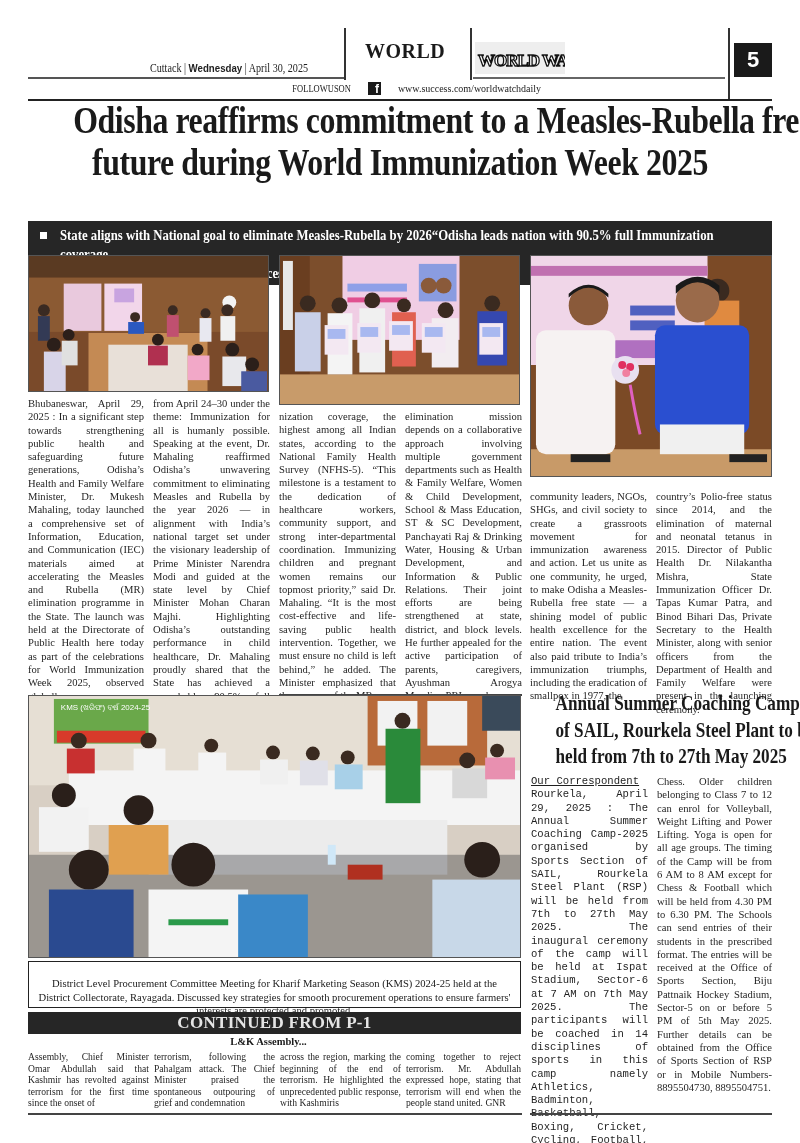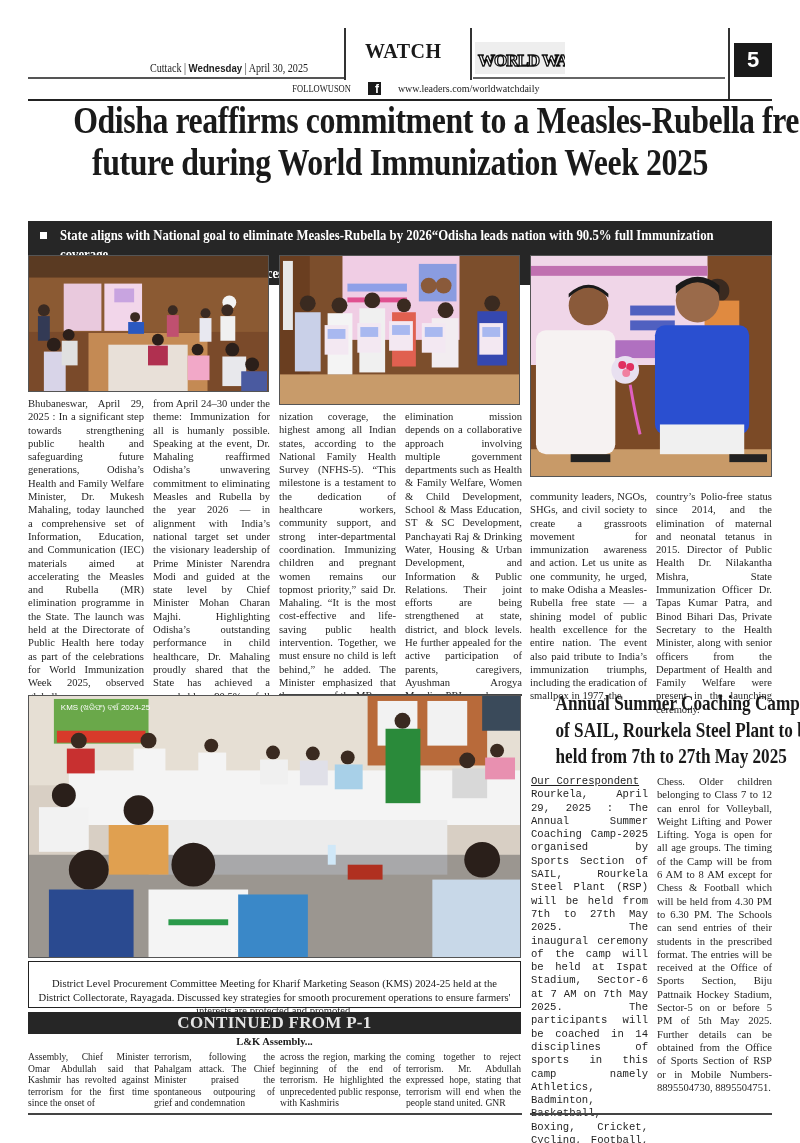--- a/index.html
+++ b/index.html
@@ -37,52 +37,52 @@
 
   
   .sports-head { position: absolute; left: 528px; top: 690px; width: 250px; text-align: center; font-family: "Liberation Serif", serif; font-weight: bold; font-size: 22px; line-height: 26.5px; transform: scaleX(0.78); transform-origin: center top; white-space: nowrap; }
   .byline { text-decoration: underline; }
 
   
   .caption { position: absolute; left: 28px; top: 961px; width: 493px; height: 47px; border: 1.5px solid #222; padding: 15px 6px; font-family: "Liberation Serif", serif; font-size: 10.6px; line-height: 13.6px; text-align: center; }
 
   
   .cont-bar { position: absolute; left: 28px; top: 1012px; width: 493px; height: 22px; background: #262626; color: #e5e5e5; text-align: center; font-family: "Liberation Serif", serif; font-weight: bold; font-size: 17px; line-height: 22px; letter-spacing: 0.3px; }
-  .cont-sub { position: absolute; left: 28px; top: 1035px; width: 493px; text-align: center; font-family: "Liberation Serif", serif; font-weight: bold; font-size: 10.5px; line-height: 13px; }
+  .cont-sub { position: absolute; left: 22px; top: 1035px; width: 493px; text-align: center; font-family: "Liberation Serif", serif; font-weight: bold; font-size: 10.5px; line-height: 13px; }
   .cont-col { position: absolute; top: 1051px; width: 121px; font-family: "Liberation Serif", serif; font-size: 9.6px; line-height: 11.6px; text-align: justify; color: #1f1f1f; }
   .bottom-rule { position: absolute; height: 2px; background: #444; }
 </style>
 </head>
 <body>
 
 <div>
   <div class="mast-dateline">
     <span>Cuttack</span>
     <span> | </span>
     <span class="bold">Wednesday</span>
     <span> | </span>
     <span>April 30, 2025</span>
   </div>
   <div class="mast-rule-left"></div>
   <div class="mast-vline" style="left:344px;top:28px;height:52px;"></div>
-  <div class="mast-section">WATCH</div>
+  <div class="mast-section">WORLD</div>
   <div class="mast-vline" style="left:470px;top:28px;height:52px;"></div>
   <div class="mast-logo">
     <svg viewBox="0 0 90 32" width="90" height="32">
       <rect x="0" y="0" width="90" height="32" fill="#eeeeee"></rect>
       <text x="3" y="24" font-family="Liberation Serif, serif" font-weight="bold" font-size="17" fill="#fff" stroke="#111" stroke-width="1.3" letter-spacing="-1">WORLD WATCH</text>
     </svg>
   </div>
   <div class="mast-rule-right"></div>
   <div class="mast-vline" style="left:728px;top:28px;height:72px;"></div>
   <div class="page-num">5</div>
   <div class="follow">
     <span class="lbl">FOLLOWUSON</span>
     <span class="fb-icon">f</span>
-    <span>www.leaders.com/worldwatchdaily</span>
+    <span>www.success.com/worldwatchdaily</span>
   </div>
   <div class="mast-rule-full"></div>
 </div>
 
 <div class="headline">
   <div>Odisha reaffirms commitment to a Measles-Rubella free</div>
   <div>future during World Immunization Week 2025</div>
 </div>
 
 <ul class="highlights">

